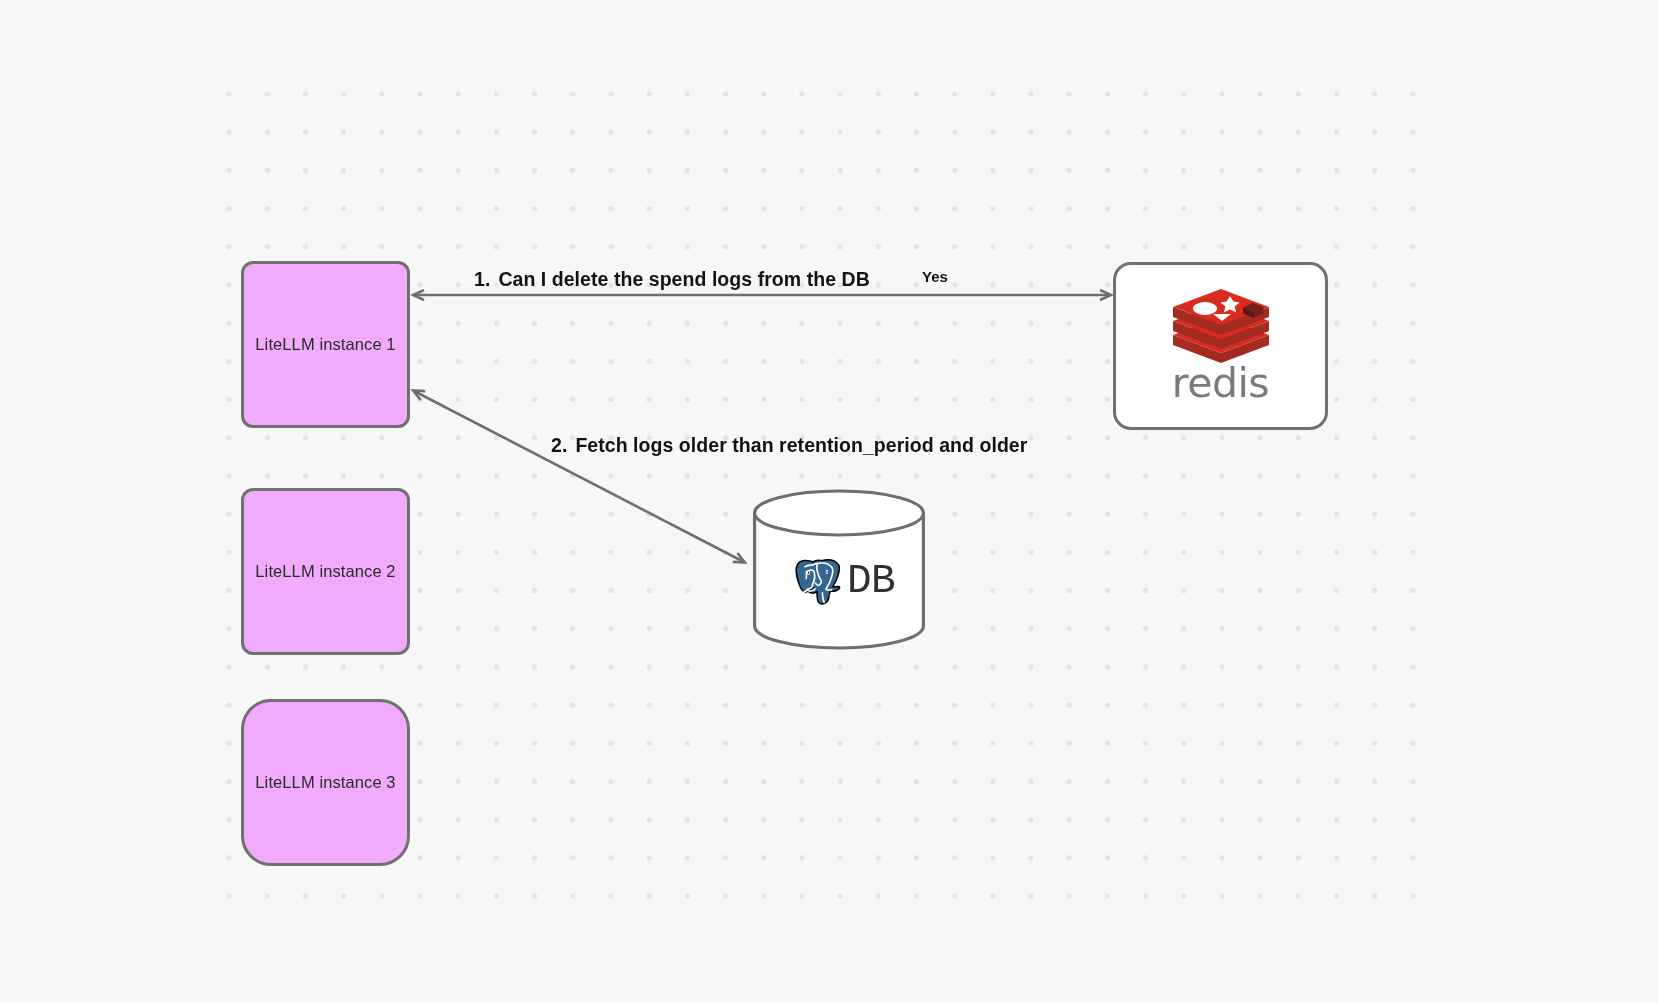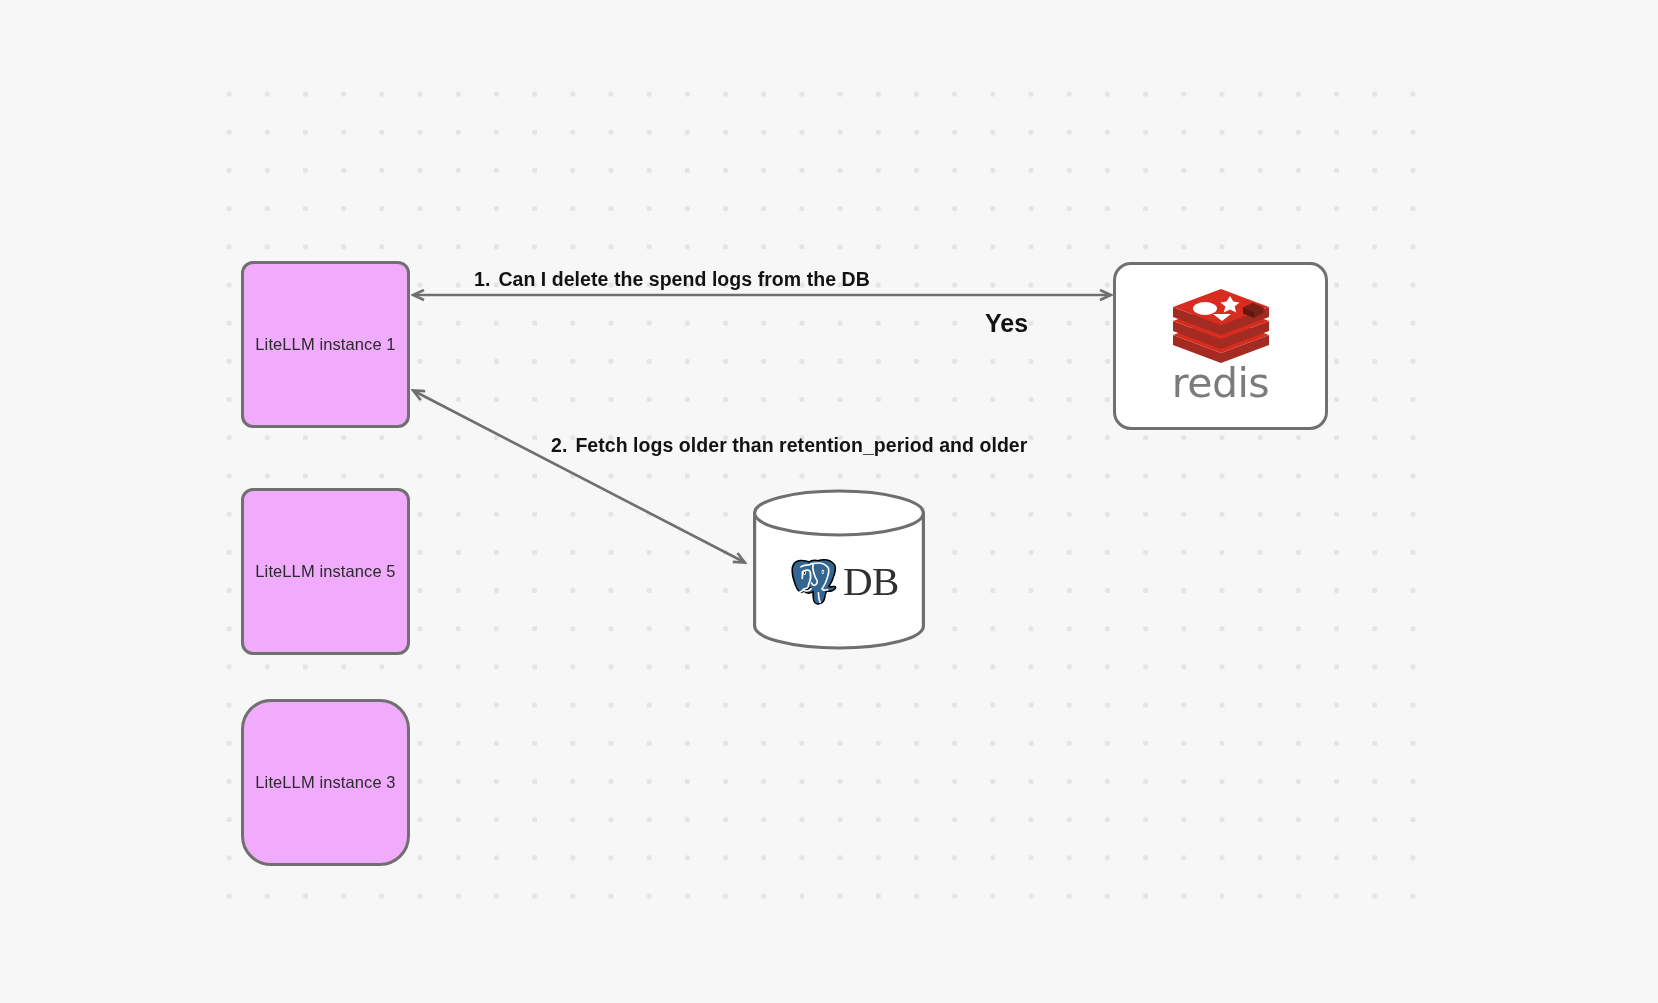--- a/index.html
+++ b/index.html
@@ -112,43 +112,42 @@
     justify-content: center;
     gap: 2px;
   }
   #pg-elephant { width: 62px; height: 62px; display: block; }
   #db-text {
     font-size: 41px;
     font-weight: 400;
     color: #303030;
     line-height: 1;
     letter-spacing: -0.5px;
-    font-family: Liberation Serif, serif;
+    font-family: Liberation Mono, monospace;
   }
 
   
   .edge-label {
     position: absolute;
     font-weight: bold;
     color: #131313;
     white-space: nowrap;
     background: transparent;
     line-height: 1.2;
   }
   #label-edge-1 {
     left: 474px;
     top: 268px;
     font-size: 19.5px;
     letter-spacing: 0.05px;
   }
   #label-edge-1-yes {
-    left: 985px;
+    left: 922px;
     top: 268px;
-    font-size: 25px;
-    margin-top: 40px;
+    font-size: 15px;
   }
   #label-edge-2 {
     left: 551px;
     top: 434px;
     font-size: 19.5px;
     letter-spacing: 0.05px;
   }
   .num-gap { display: inline-block; width: 8px; }
 </style>
 </head>
@@ -171,21 +170,21 @@
     <line x1="414" y1="295" x2="1110" y2="295" stroke="#6f6f6e" stroke-width="2.6" marker-start="url(#arrow-left)" marker-end="url(#arrow-right)"></line>
 
     <line x1="414" y1="391" x2="744" y2="562" stroke="#6f6f6e" stroke-width="2.6" marker-start="url(#arrow-left)" marker-end="url(#arrow-right)"></line>
   </svg>
 
   <div class="node-box" id="node-litellm-1">
     <span class="node-label">LiteLLM instance 1</span>
   </div>
 
   <div class="node-box" id="node-litellm-2">
-    <span class="node-label">LiteLLM instance 5</span>
+    <span class="node-label">LiteLLM instance 2</span>
   </div>
 
   <div class="node-box" id="node-litellm-3">
     <span class="node-label">LiteLLM instance 3</span>
   </div>
 
   <div id="node-redis">
     <svg id="redis-logo-mark" viewBox="0 0 104 74" xmlns="http://www.w3.org/2000/svg">
 
       <path d="M52 74 L4 56 L4 46 L52 64 L100 46 L100 56 Z" fill="#a32b21"></path>

